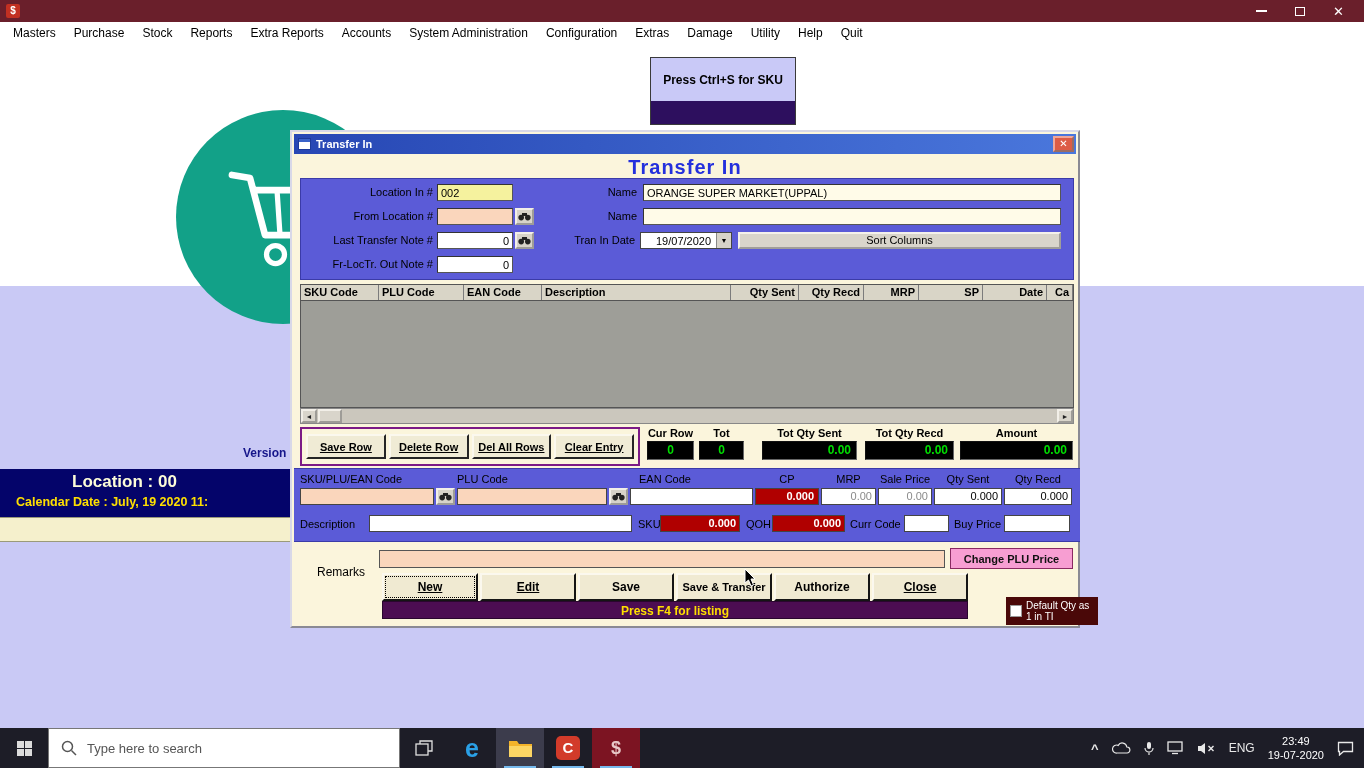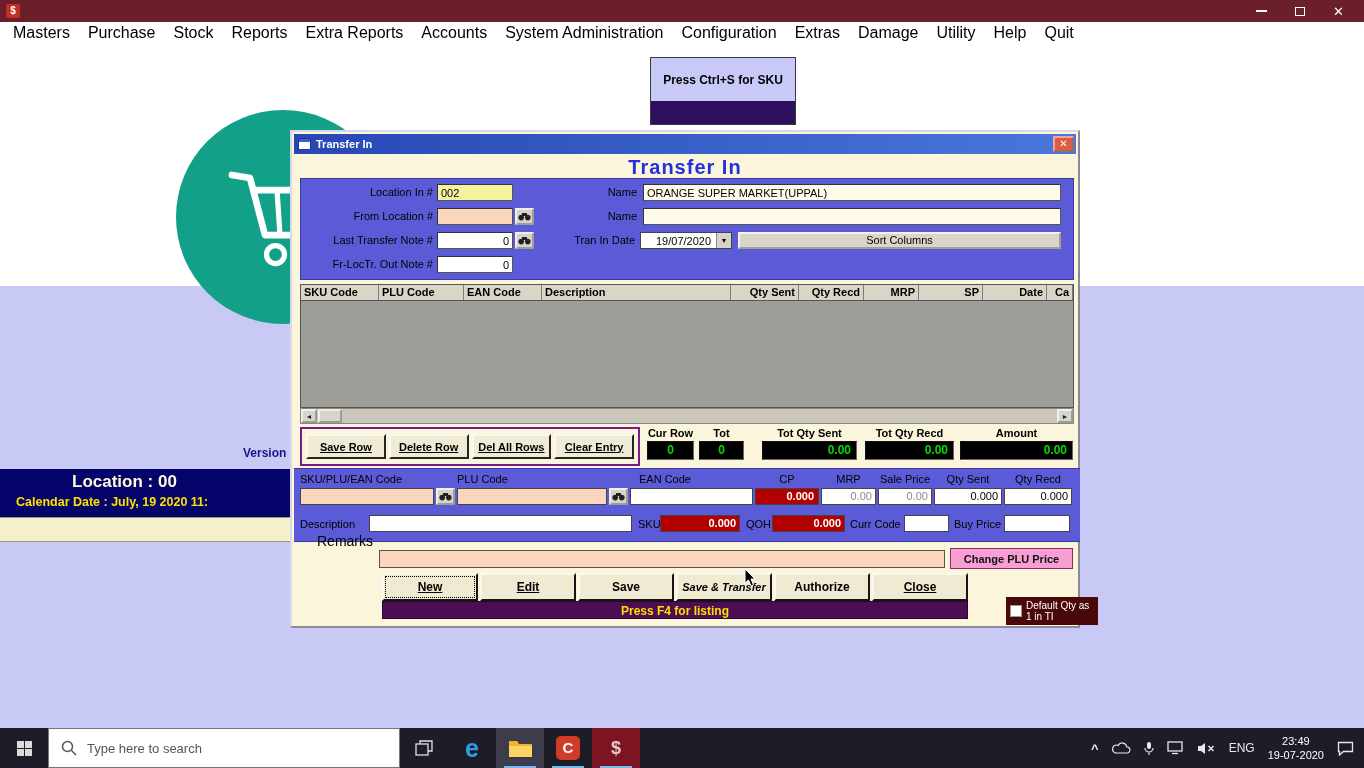--- a/index.html
+++ b/index.html
@@ -14,21 +14,21 @@
                        text-align:center; line-height:14px; border-radius:2px; }
   .titlebar .t-text { font-size:12px; white-space:nowrap; }
   .title-ctrls { margin-left:auto; display:flex; align-items:center; gap:28px; padding-right:14px; }
   .min-glyph { width:11px; height:2px; background:#fff; }
   .max-glyph { width:10px; height:9px; border:1px solid #fff; }
   .close-glyph { color:#fff; font-size:13px; line-height:13px; }
 
   
   .menubar { position:absolute; left:0; top:22px; width:100%; height:22px; background:#ffffff; color:#000;
              display:flex; align-items:center; padding-left:4px; z-index:5; }
-  .menubar span { padding:2px 9px; font-size:16px; cursor:default; }
+  .menubar span { padding:2px 9px; font-size:12px; cursor:default; }
 
   
   .white-area { position:absolute; left:0; top:44px; width:100%; height:242px; background:#ffffff; }
   .cart-logo { position:absolute; left:176px; top:110px; width:214px; height:214px; border-radius:50%;
                background:#12a188; display:flex; align-items:center; justify-content:center; }
   .sku-btn { position:absolute; left:650px; top:57px; width:146px; height:68px; border:1px solid #3a3a3a; }
   .sku-btn .top { height:43px; background:#c9c9f7; display:flex; align-items:center; justify-content:center;
                   font-weight:bold; font-size:12px; color:#000; }
   .sku-btn .bottom { height:23px; background:#2d0f5e; }
   .version-text { position:absolute; left:243px; top:446px; color:#15158a; font-weight:bold; font-size:12px; }
@@ -106,33 +106,33 @@
   .entry { position:absolute; left:2px; top:336px; width:786px; height:74px; background:#5b5bd7;
            border-top:1px solid #3b3ba8; border-bottom:1px solid #3b3ba8; }
   .elabel { position:absolute; top:4px; font-size:11px; color:#000; white-space:nowrap; }
   .ectr { text-align:center; }
   .ein { position:absolute; top:19px; height:17px; border:1px solid #444; font-size:11px; padding:0 3px; }
   .redbox { background:#b00000; color:#fff; font-weight:bold; text-align:right; line-height:15px; padding:0 4px; }
   .grayval { color:#8a8a8a; }
   .e2label { position:absolute; top:49px; font-size:11px; color:#000; white-space:nowrap; }
   .e2in { position:absolute; top:46px; height:17px; border:1px solid #444; font-size:11px; padding:0 3px; }
 
-  .remarks-lbl { position:absolute; left:25px; top:401px; font-size:14px; color:#000; }
+  .remarks-lbl { position:absolute; left:25px; top:433px; font-size:12px; color:#000; }
   .remarks-in { position:absolute; left:87px; top:418px; width:566px; height:18px; background:#fad6bc;
                 border:1px solid #555; font-size:11px; padding:0 4px; }
   .chgplu { position:absolute; left:658px; top:416px; width:123px; height:21px; background:#f79ed2;
             border:1px solid #8a2a62; color:#111; font-size:11px; font-weight:bold; }
 
   .actions { position:absolute; left:90px; top:441px; width:586px; height:28px; display:flex; gap:2px; }
   .actions button { flex:1; background:#f0ead2; border:2px outset #fbf8ee; border-right-color:#6a6a6a;
                     border-bottom-color:#6a6a6a; font-size:12px; font-weight:bold; color:#000;
                     font-family:"Liberation Sans",sans-serif; }
   .actions .uline { text-decoration:underline; }
   .actions .focused { outline:1px dotted #000; outline-offset:-4px; }
-  .actions .small2 { font-size:11px; line-height:1.1; padding:0;font-style:italic; }
+  .actions .small2 { font-size:11px; line-height:1.1; padding:0; }
 
   .f4bar { position:absolute; left:90px; top:469px; width:586px; height:18px; background:#4c0d52;
            color:#ffdf00; font-size:12px; font-weight:bold; text-align:center; line-height:18px;
            border:1px solid #2a062e; }
   .defqty { position:absolute; left:687px; top:465px; width:92px; height:28px; background:#4a0808;
             display:flex; align-items:center; gap:4px; padding:2px 4px;margin-left:27px; }
   .defqty .chk { width:12px; height:12px; background:#fff; border:1px solid #999; flex:none; }
   .defqty .txt { color:#fff; font-size:10px; line-height:1.15; }
 
   

